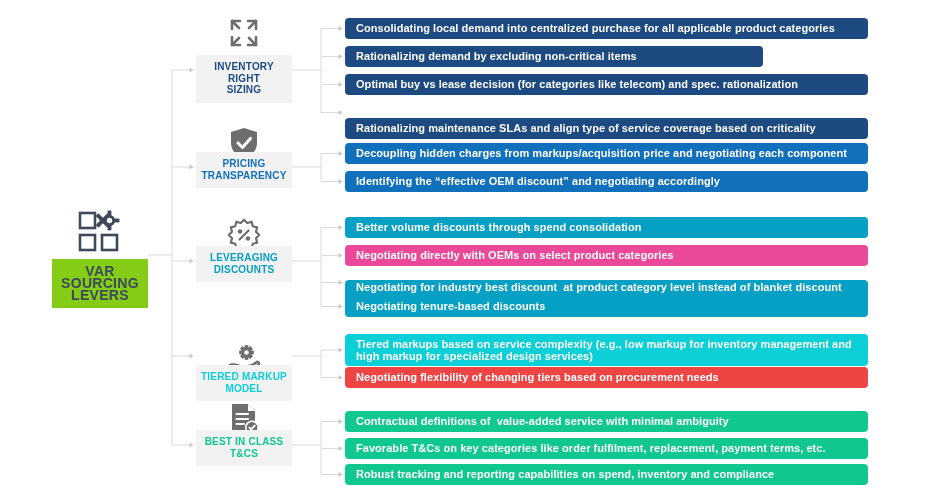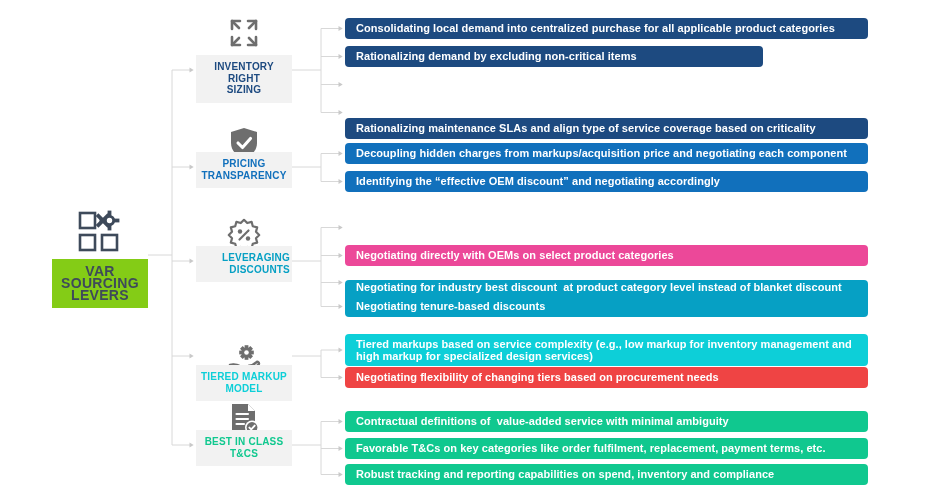--- a/index.html
+++ b/index.html
@@ -146,20 +146,21 @@
       <path d="M5 29 L12 22"></path>
             <path d="M29 29 L22 22"></path>
           </g>
         </svg>
       </div>
       <div class="branch-label" style="top: 55px; color: rgb(29, 74, 128); white-space: pre-line;">INVENTORY RIGHT
 SIZING</div>
     </div>
     <div class="bar" style="left: 345px; top: 18px; width: 523px; height: 21px; background: rgb(29, 74, 128);">Consolidating local demand into centralized purchase for all applicable product categories</div>
     <div class="bar" style="left: 345px; top: 46px; width: 418px; height: 21px; background: rgb(29, 74, 128);">Rationalizing demand by excluding non-critical items</div>
+    <div class="bar" style="left: 345px; top: 74px; width: 523px; height: 21px; background: rgb(29, 74, 128);">Optimal buy vs lease decision (for categories like telecom) and spec. rationalization</div>
     <div class="bar" style="left: 345px; top: 118px; width: 523px; height: 21px; background: rgb(29, 74, 128);">Rationalizing maintenance SLAs and align type of service coverage based on criticality</div>
     <div class="branch" style="left: 196px; top: 0px; width: 96px; height: 496px;">
       <div class="branch-icon" style="top: 118px;">
         <svg width="34" height="34" viewBox="0 0 34 34">
           <path d="M17 2 L30 6 V17 C30 25 24 30 17 32 C10 30 4 25 4 17 V6 Z" fill="#6e6e6e"></path>
       <path d="M11 17 L15.5 21.5 L23.5 12.5" fill="none" stroke="#fff" stroke-width="3.1" stroke-linecap="round" stroke-linejoin="round"></path>
         </svg>
       </div>
       <div class="branch-label" style="top: 152px; color: rgb(17, 112, 188); white-space: pre-line;">PRICING
 TRANSPARENCY</div>
@@ -168,23 +169,24 @@
     <div class="bar" style="left: 345px; top: 171px; width: 523px; height: 21px; background: rgb(17, 112, 188);">Identifying the “effective OEM discount” and negotiating accordingly</div>
     <div class="branch" style="left: 196px; top: 0px; width: 96px; height: 496px;">
       <div class="branch-icon" style="top: 210px;">
         <svg width="34" height="34" viewBox="0 0 34 34">
           <polygon points="17.00,1.80 20.21,5.02 24.60,3.84 25.77,8.23 30.16,9.40 28.98,13.79 32.20,17.00 28.98,20.21 30.16,24.60 25.77,25.77 24.60,30.16 20.21,28.98 17.00,32.20 13.79,28.98 9.40,30.16 8.23,25.77 3.84,24.60 5.02,20.21 1.80,17.00 5.02,13.79 3.84,9.40 8.23,8.23 9.40,3.84 13.79,5.02 " fill="none" stroke="#6e6e6e" stroke-width="2.2" stroke-linejoin="round"></polygon>
       <line x1="12.5" y1="21.5" x2="21.5" y2="12.5" stroke="#6e6e6e" stroke-width="2.2" stroke-linecap="round"></line>
       <circle cx="13" cy="13.5" r="2.2" fill="#6e6e6e"></circle>
           <circle cx="21" cy="20.5" r="2.2" fill="#6e6e6e"></circle>
         </svg>
       </div>
-      <div class="branch-label" style="top: 246px; color: rgb(6, 160, 196); white-space: pre-line; text-align: right;">LEVERAGING
+      <div class="branch-label" style="top: 246px; color: rgb(6, 160, 196); white-space: pre-line;">LEVERAGING
 DISCOUNTS</div>
     </div>
+    <div class="bar" style="left: 345px; top: 217px; width: 523px; height: 21px; background: rgb(6, 160, 196);">Better volume discounts through spend consolidation</div>
     <div class="bar" style="left: 345px; top: 245px; width: 523px; height: 21px; background: #ec4899;">Negotiating directly with OEMs on select product categories</div>
     <div class="bar" style="left: 345px; top: 272px; width: 523px; height: 27px; background: rgb(6, 160, 196); margin-top: 8px;">Negotiating for industry best discount  at product category level instead of blanket discount rates</div>
     <div class="bar" style="left: 345px; top: 296px; width: 523px; height: 21px; background: rgb(6, 160, 196);">Negotiating tenure-based discounts</div>
     <div class="branch" style="left: 196px; top: 0px; width: 96px; height: 496px; margin-top: 24px;">
       <div class="branch-icon" style="top: 312px;">
         <svg width="34" height="34" viewBox="0 0 34 34">
           <g fill="#6e6e6e">
       <circle cx="19.5" cy="8.5" r="5.2"></circle>
       <rect x="17.6" y="1.2" width="3.8" height="14.6"></rect>
       <rect x="12.2" y="6.6" width="14.6" height="3.8"></rect>

